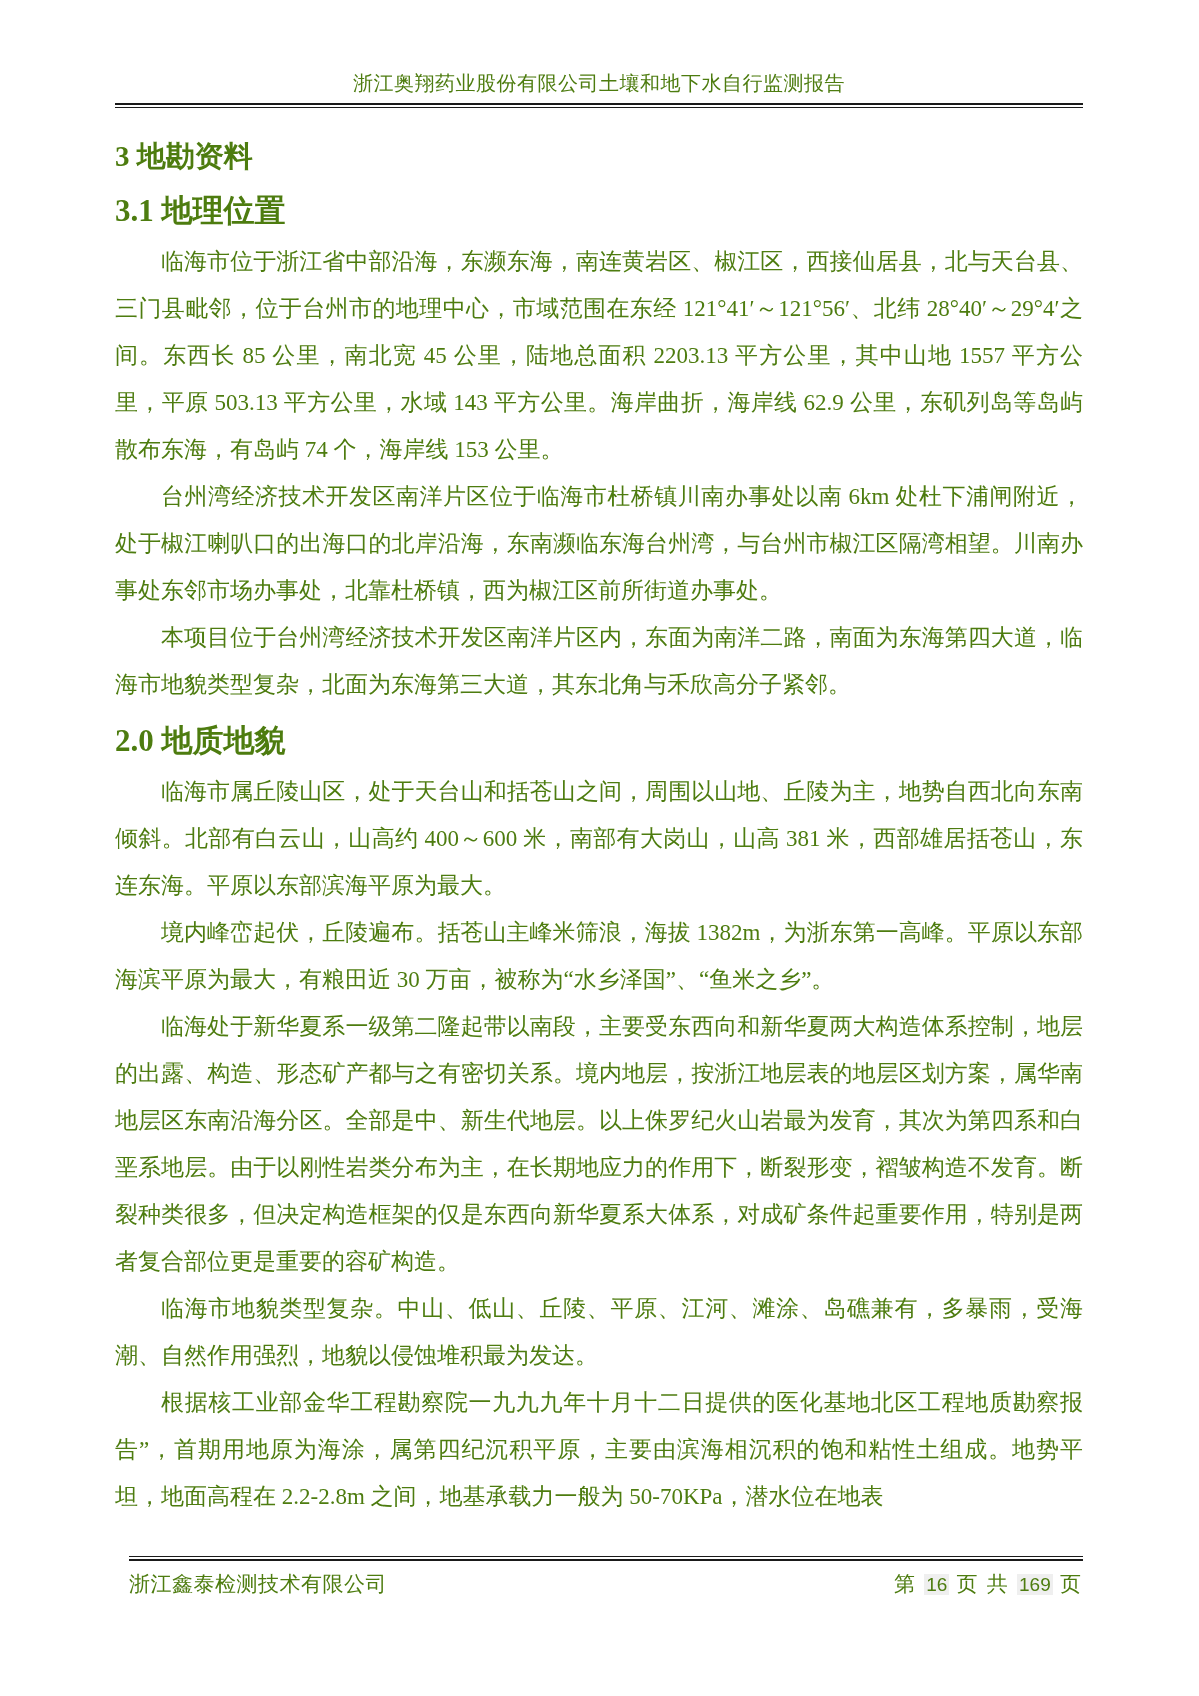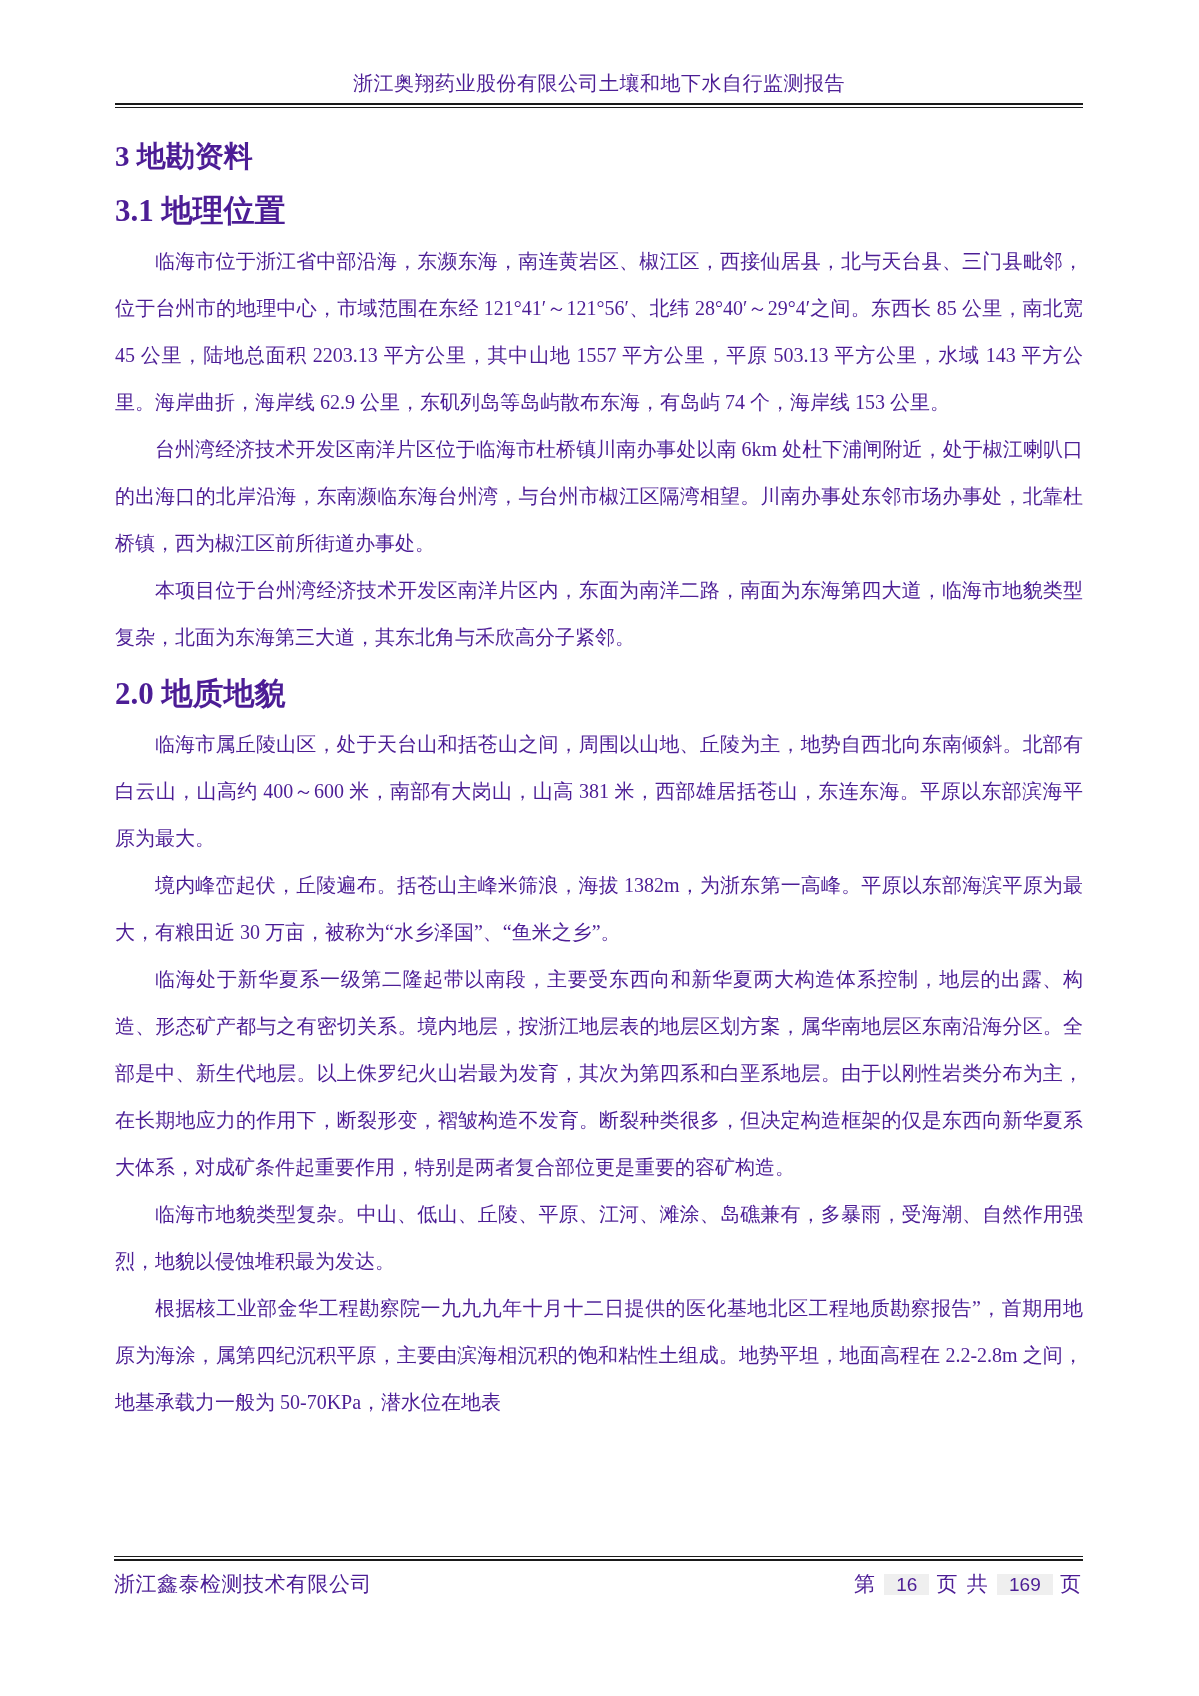--- a/index.html
+++ b/index.html
@@ -6,21 +6,21 @@
     margin: 0;
     padding: 0;
     background: #ffffff;
   }
   .page {
     position: relative;
     width: 1199px;
     height: 1696px;
     margin: 0 auto;
     background: #ffffff;
-    color: #4c1d95;
+    color: #4d7c0f;
     font-family: "Liberation Serif", "DejaVu Serif", serif;
     overflow: hidden;
   }
   .content {
     margin: 0 116px 0 115px;
   }
   
   .page-header {
     padding-top: 70px;
   }
@@ -45,30 +45,30 @@
   }
   .section-heading {
     font-size: 31px;
     font-weight: 700;
     margin: 14px 0 8px 0;
     line-height: 38px;
   }
   
   .body-par {
     margin: 0;
-    font-size: 20px;
+    font-size: 23px;
     line-height: 47px;
     text-indent: 2em;
     text-align: justify;
     text-justify: inter-ideograph;
   }
   
   .page-footer {
     position: absolute;
-    left: 114px;
+    left: 129px;
     right: 116px;
     top: 1556px;
   }
   .footer-rule {
     height: 2px;
     border-top: 1px solid #1a1a1a;
     border-bottom: 2px solid #1a1a1a;
     margin-bottom: 9px;
   }
   .footer-row {
@@ -81,21 +81,21 @@
   .footer-company {
     letter-spacing: 0.5px;
   }
   .footer-pageinfo {
     letter-spacing: 2px;
   }
   .field-num {
     font-family: "Liberation Sans", "DejaVu Sans", sans-serif;
     font-size: 19px;
     background: #efefef;
-    padding: 0 12px;
+    padding: 0 2px;
     letter-spacing: 0;
   }
 </style>
 </head>
 <body>
 
 <div class="page">
 
   <div class="content page-header">
     <div class="header-title">浙江奥翔药业股份有限公司土壤和地下水自行监测报告</div>

